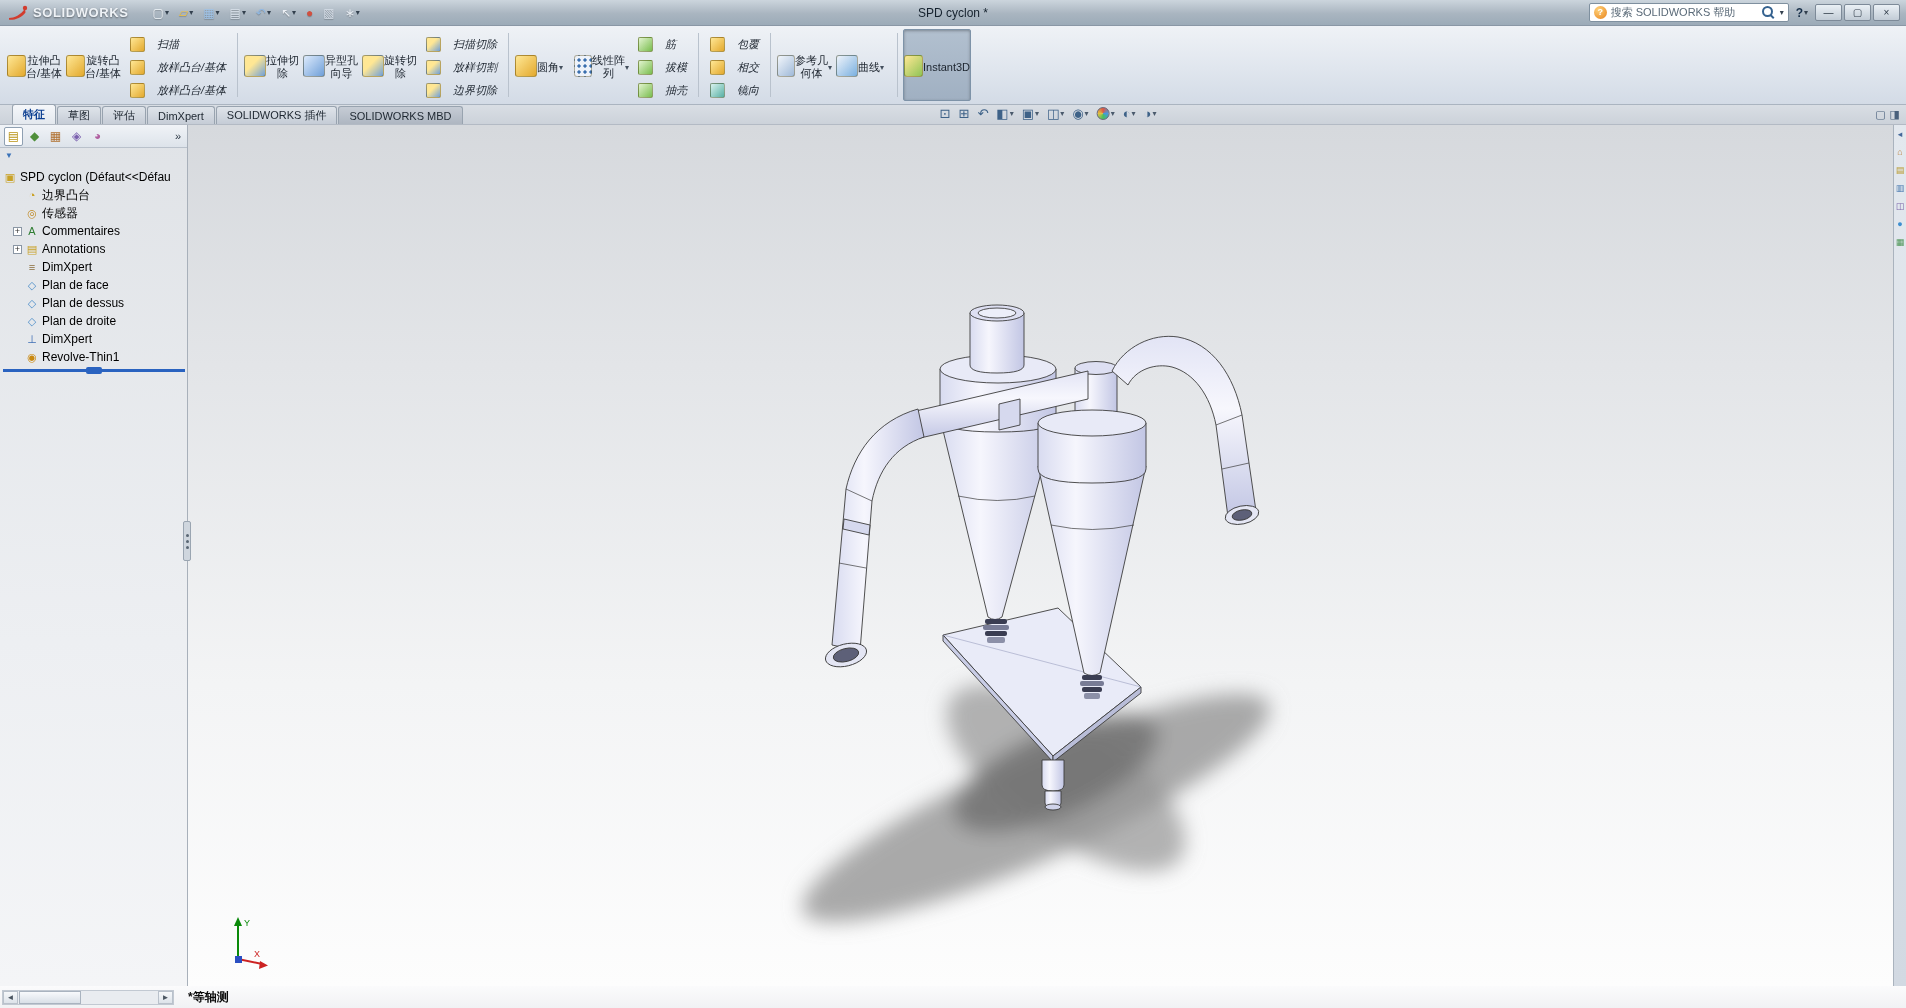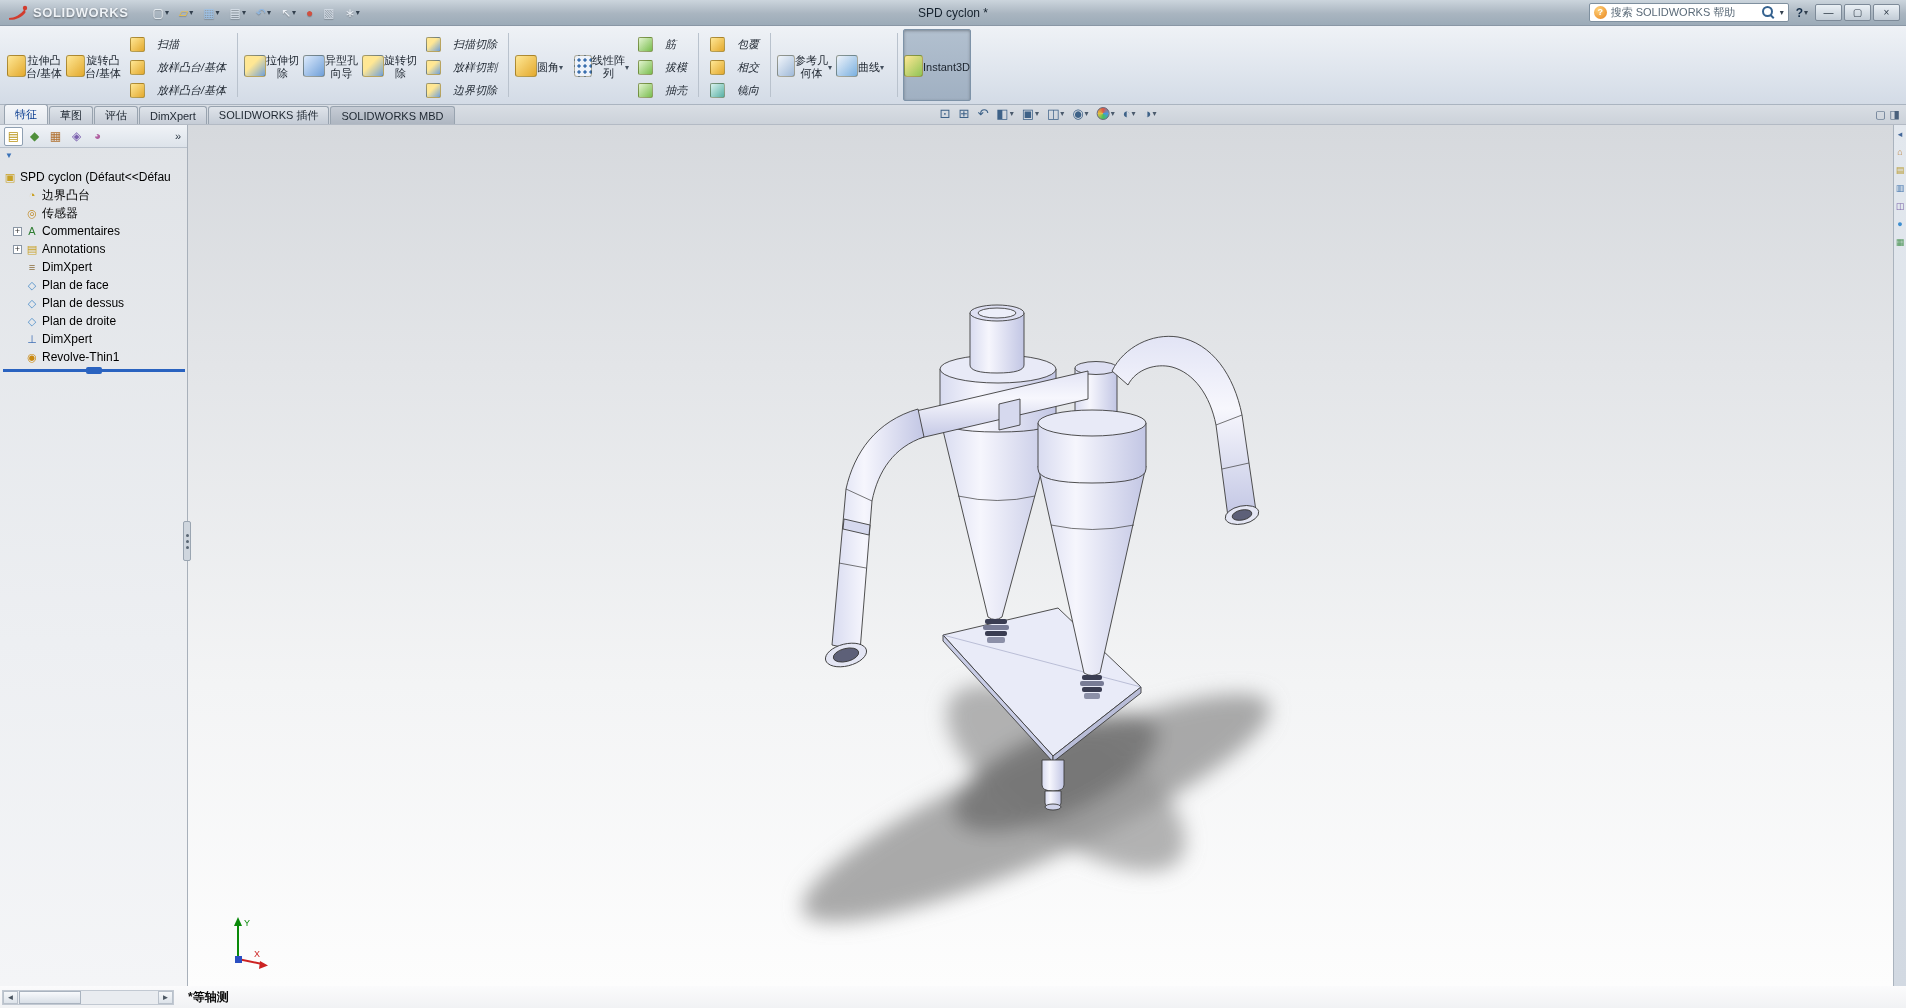--- a/index.html
+++ b/index.html
@@ -46,21 +46,21 @@
   .ic-teal{background:linear-gradient(135deg,#d8f2ee,#58b0a4);}
   .ic-pattern{background-color:#eef3fa;background-image:radial-gradient(#3a6fae 1.5px,transparent 1.7px);background-size:6px 6px;background-position:1px 1px;}
   .ic-refgeo{background:linear-gradient(135deg,#f2f6fb,#9fb9d8);}
   .ic-curve{background:linear-gradient(135deg,#eef3fa,#7ab0e0);}
   .ic-instant3d{background:linear-gradient(135deg,#ffe794,#8fc455);}
 
   
   .tabrow{height:20px;background:linear-gradient(#d9dee4,#ccd2da);display:flex;align-items:flex-end;position:relative;border-bottom:1px solid #b3bac4;flex:0 0 auto;}
   .cmtabs{display:flex;align-items:flex-end;padding-left:4px;gap:1px;}
   .cmtab{height:18px;padding:0 10px;font-size:11px;display:flex;align-items:center;background:linear-gradient(#dfe4ea,#c5ccd6);border:1px solid #98a3af;border-bottom:none;border-radius:3px 3px 0 0;color:#1d2630;white-space:nowrap;}
-  .cmtab.active{background:linear-gradient(#f5f7fa,#e3e8ee);color:#0b3e91;font-weight:normal;height:20px;}
+  .cmtab.active{background:linear-gradient(#f5f7fa,#e3e8ee);color:#0b3e91;font-weight:bold;height:20px;margin-left:8px;}
   .cmtab.dark{background:linear-gradient(#c6ccd5,#aeb6c1);}
   .headsup{position:absolute;left:calc(50% + 95px);top:2px;transform:translateX(-50%);display:flex;align-items:center;gap:8px;}
   .hbtn{display:flex;align-items:center;gap:1px;}
   .hglyph{color:#3e6288;font-size:13px;line-height:13px;}
   .hcaret{font-size:8px;color:#4a5a6c;}
   .sphere-icon{width:13px;height:13px;border-radius:50%;background:conic-gradient(#e05544,#4499e0,#44c060,#e0c040,#e05544);border:1px solid #667;}
   .pane-controls{position:absolute;right:6px;top:3px;display:flex;gap:4px;}
   .pbtn{font-size:11px;color:#49607c;line-height:13px;}
 
   

